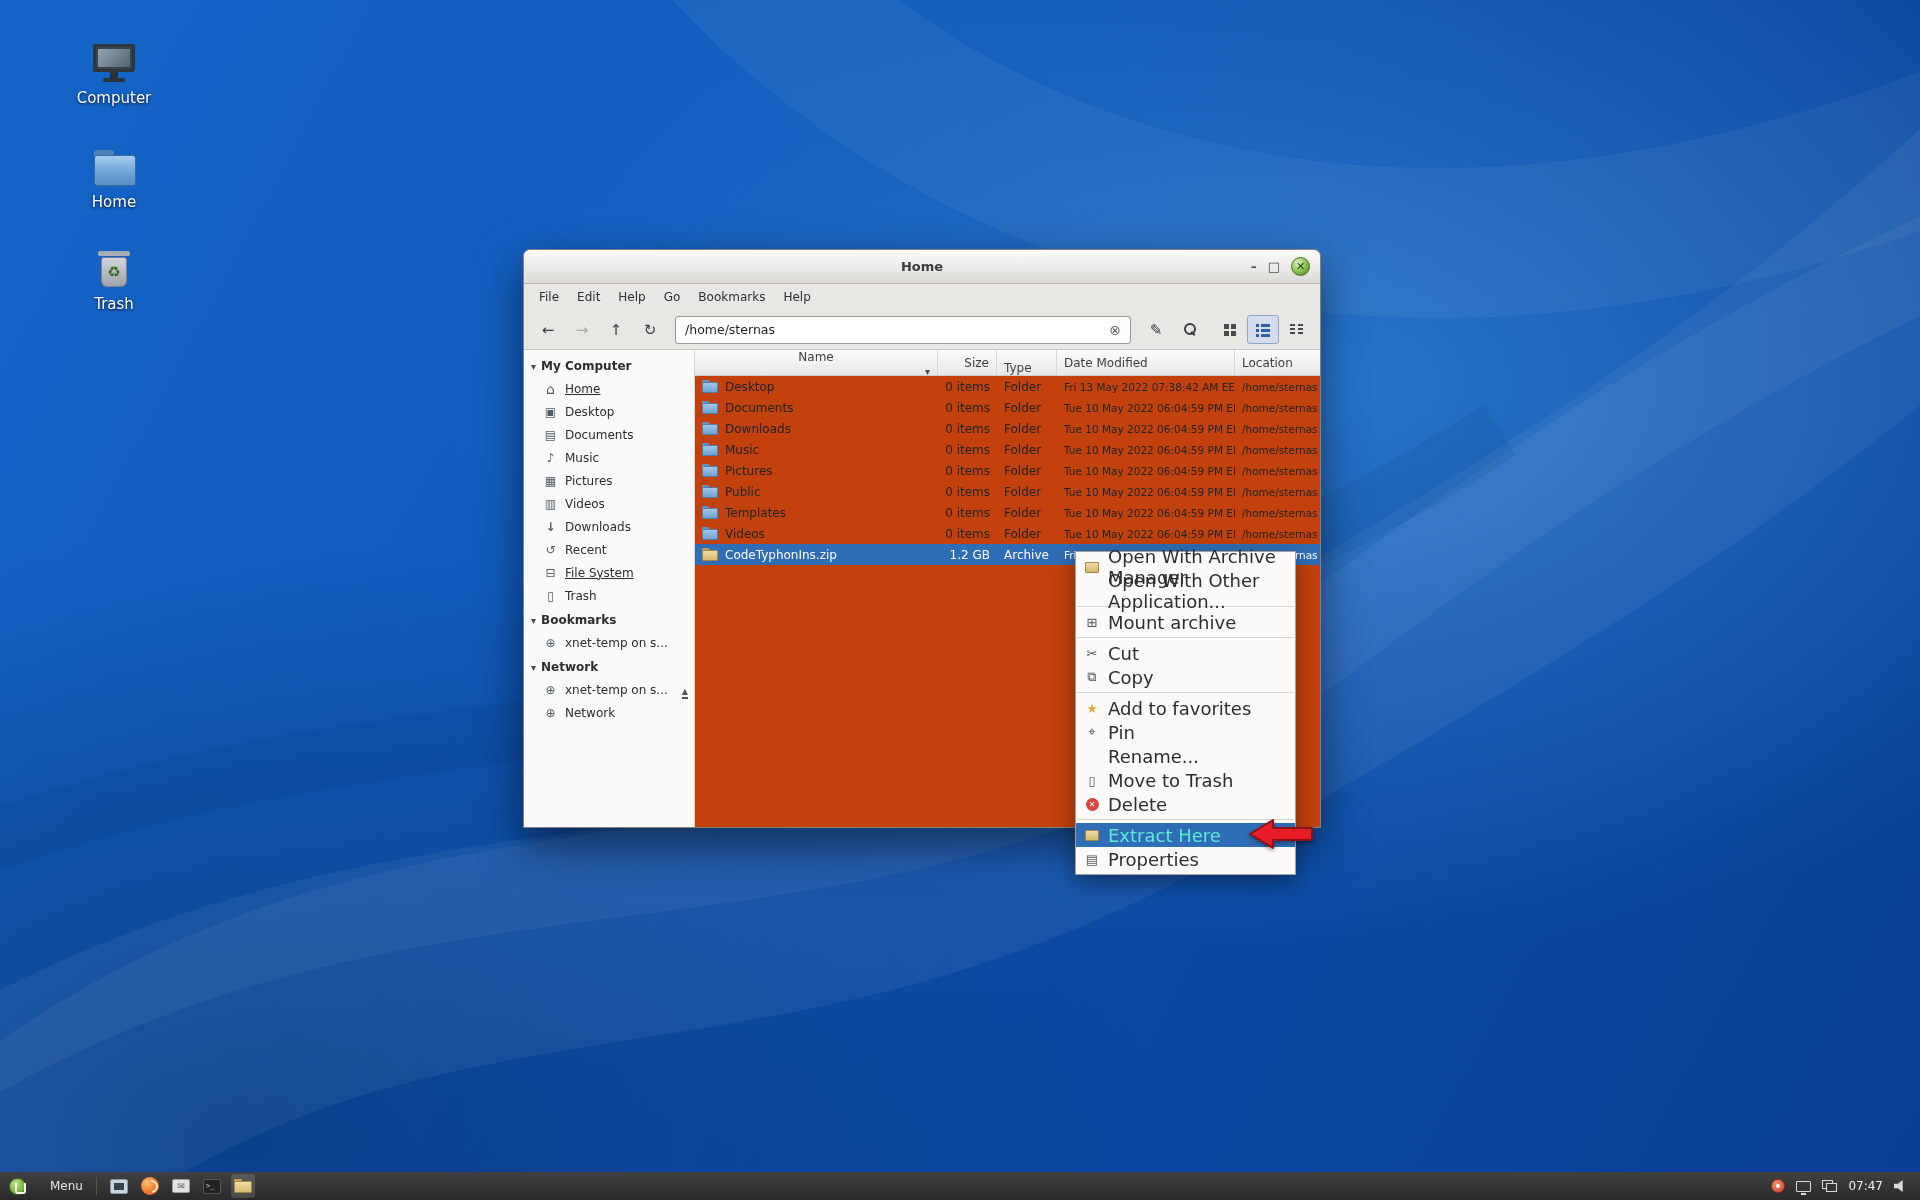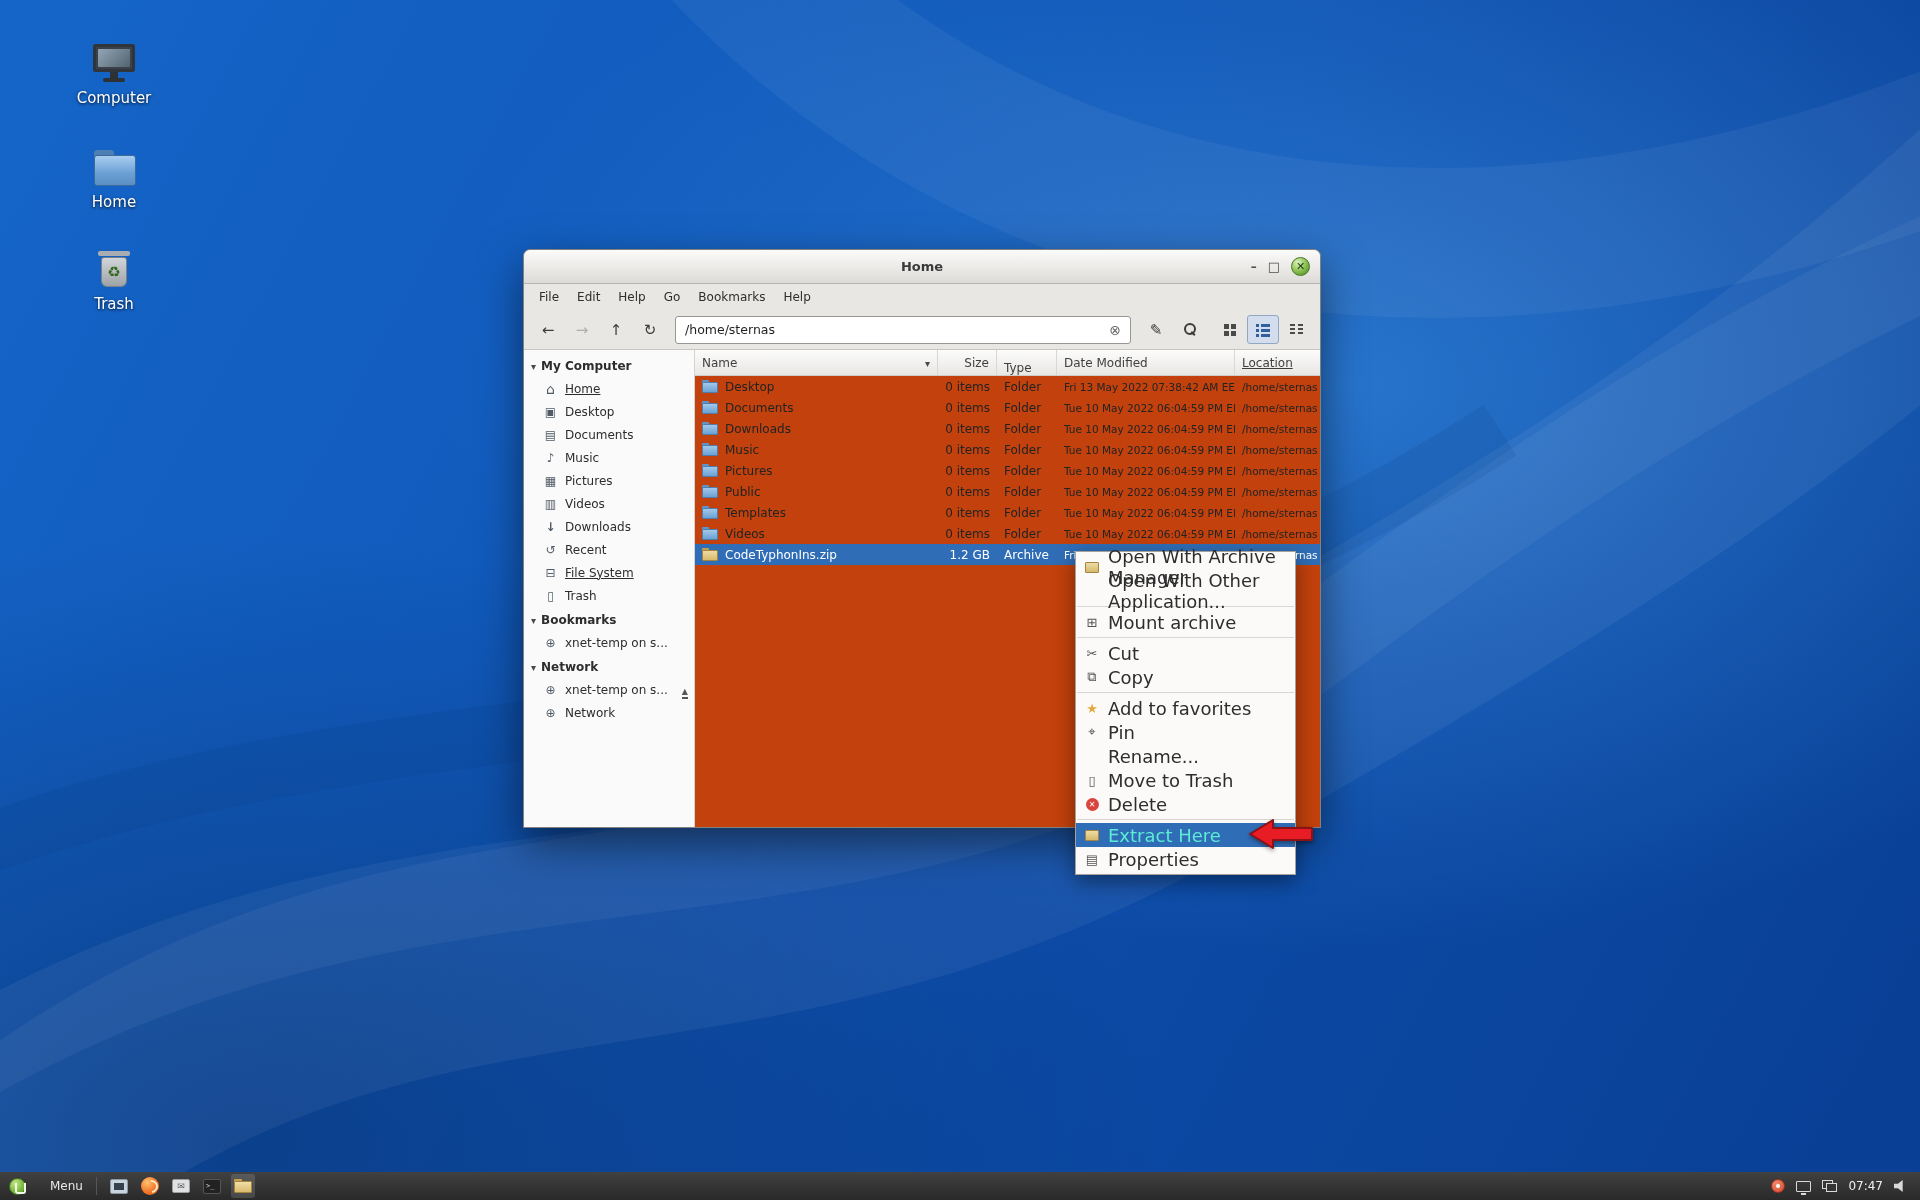--- a/index.html
+++ b/index.html
@@ -96,22 +96,22 @@
   .gi-globe::before{content:"⊕";}
   .gi-eject { border-bottom:2px solid #555; line-height:6px; }
   .gi-eject::before { content:"▲"; font-size:8px; color:#555; }
   .slabel.focused { text-decoration:underline; }
   .sitem .eject-wrap { margin-left:auto; }
 
   .listarea { flex:1; display:flex; flex-direction:column; min-width:0; }
   .listheader { display:flex; height:26px; flex:none; background:linear-gradient(#fcfcfb,#e9e7e4);
     border-bottom:1px solid #cfcdc9; font-size:12px; color:#3f3f3f; }
   .col { border-right:1px solid #d9d7d3; padding:0 7px; display:flex; align-items:center; }
-  .col.c-name { width:243px; } .col.c-size { width:59px; justify-content:flex-end; }
-  .col.c-type { width:60px;align-items:flex-end; } .col.c-date { width:178px; } .col.c-loc { flex:1; border-right:none;text-decoration:underline; }
+  .col.c-name { width:243px;flex-direction:column; } .col.c-size { width:59px; justify-content:flex-end; }
+  .col.c-type { width:60px;align-items:flex-end; } .col.c-date { width:178px; } .col.c-loc { flex:1; border-right:none; }
   .col .sort { margin-left:auto; }
   .rows { flex:1; overflow:hidden; }
   .row { display:flex; height:21px; align-items:center; font-size:12px; color:#232323; }
   .row .cell { padding:0 7px; white-space:nowrap; overflow:hidden; display:flex; align-items:center; }
   .cell.c-name { width:243px; } .cell.c-size { width:59px; justify-content:flex-end; }
   .cell.c-type { width:60px; } .cell.c-date { width:178px; font-size:10.5px; }
   .cell.c-loc { flex:1; font-size:10.5px; }
   .row.selected { background:#2f6db6; color:#fff; }
   .fico { width:16px; height:13px; position:relative; display:inline-block; margin-right:7px; flex:none; }
   .fico::before { content:""; position:absolute; left:0; top:0; width:7px; height:4px; background:#5d94c9; border-radius:1px 1px 0 0; }

